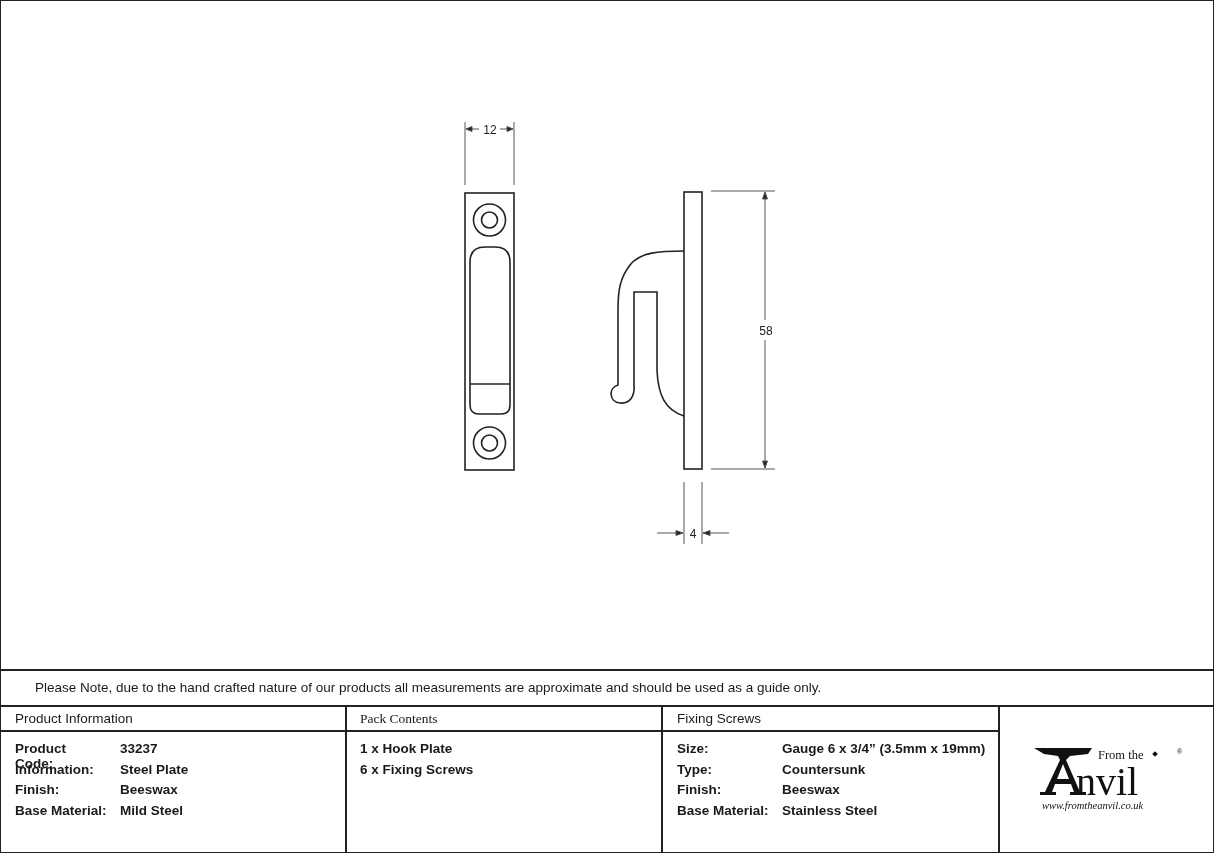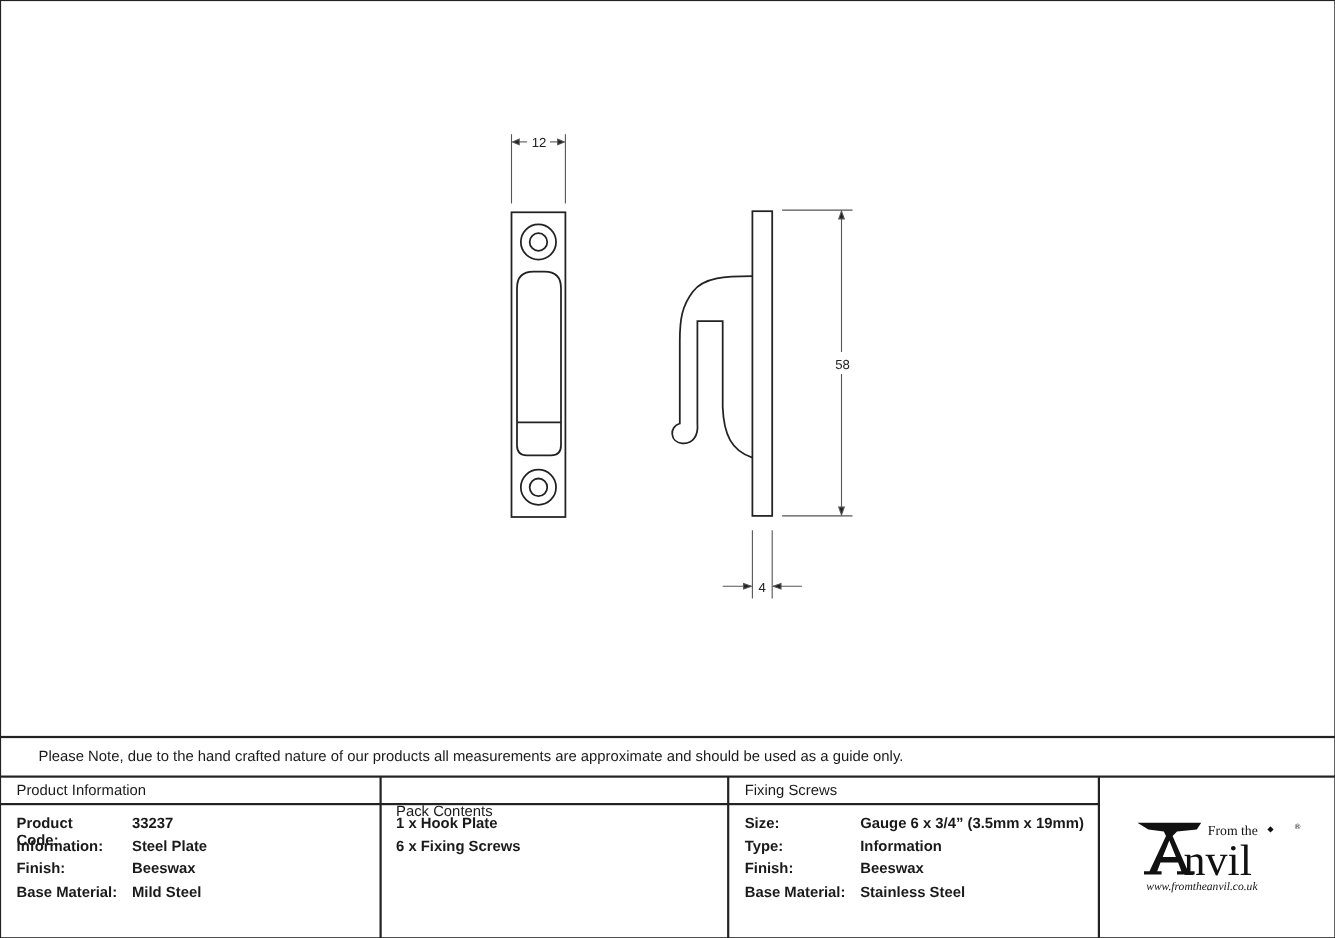--- a/index.html
+++ b/index.html
@@ -91,33 +91,33 @@
   <div class="row" style="left:15px;top:782px;">
     <span class="lbl" style="left:0">Finish:</span>
     <span class="val" style="left:105px">Beeswax</span>
   </div>
   <div class="row" style="left:15px;top:803px;">
     <span class="lbl" style="left:0;white-space:nowrap">Base Material:</span>
     <span class="val" style="left:105px">Mild Steel</span>
   </div>
 </div>
 
-<div class="hdr" style="left:360px;top:730px;">Pack Contents</div>
+<div class="hdr" style="left:360px;top:711px;font-family:Liberation Serif, serif;">Pack Contents</div>
 <div class="row" style="left:360px;top:741px;white-space:nowrap">1 x Hook Plate</div>
 <div class="row" style="left:360px;top:762px;white-space:nowrap">6 x Fixing Screws</div>
 
 <div class="hdr" style="left:677px;top:711px;">Fixing Screws</div>
 <div>
   <div class="row" style="left:677px;top:741px;">
     <span class="lbl" style="left:0">Size:</span>
     <span class="val" style="left:105px">Gauge 6 x 3/4” (3.5mm x 19mm)</span>
   </div>
   <div class="row" style="left:677px;top:762px;">
     <span class="lbl" style="left:0">Type:</span>
-    <span class="val" style="left:105px">Information</span>
+    <span class="val" style="left:105px">Countersunk</span>
   </div>
   <div class="row" style="left:677px;top:782px;">
     <span class="lbl" style="left:0">Finish:</span>
     <span class="val" style="left:105px">Beeswax</span>
   </div>
   <div class="row" style="left:677px;top:803px;">
     <span class="lbl" style="left:0;white-space:nowrap">Base Material:</span>
     <span class="val" style="left:105px">Stainless Steel</span>
   </div>
 </div>

